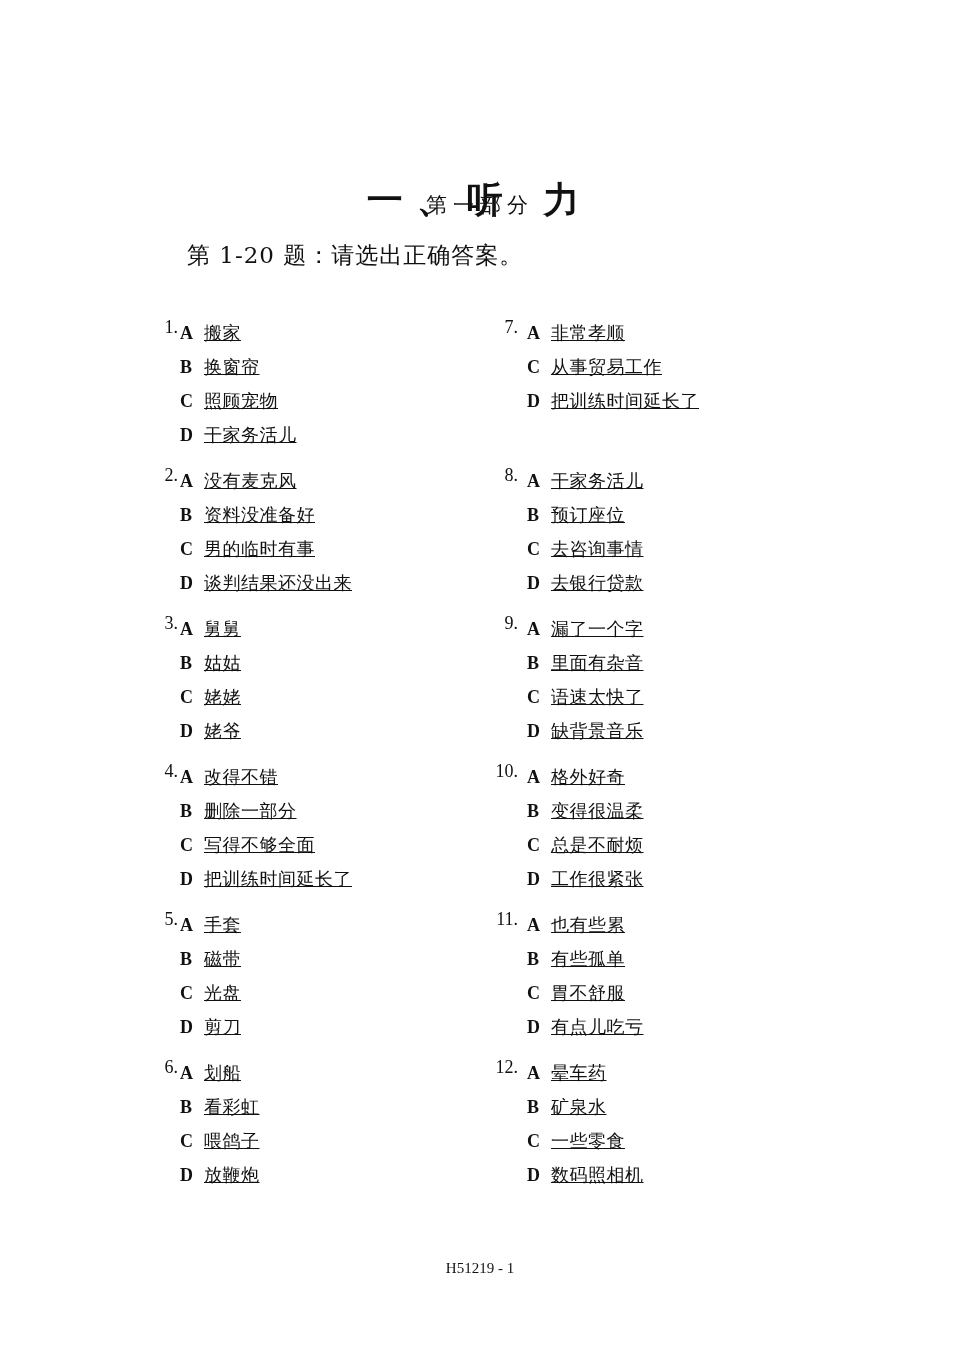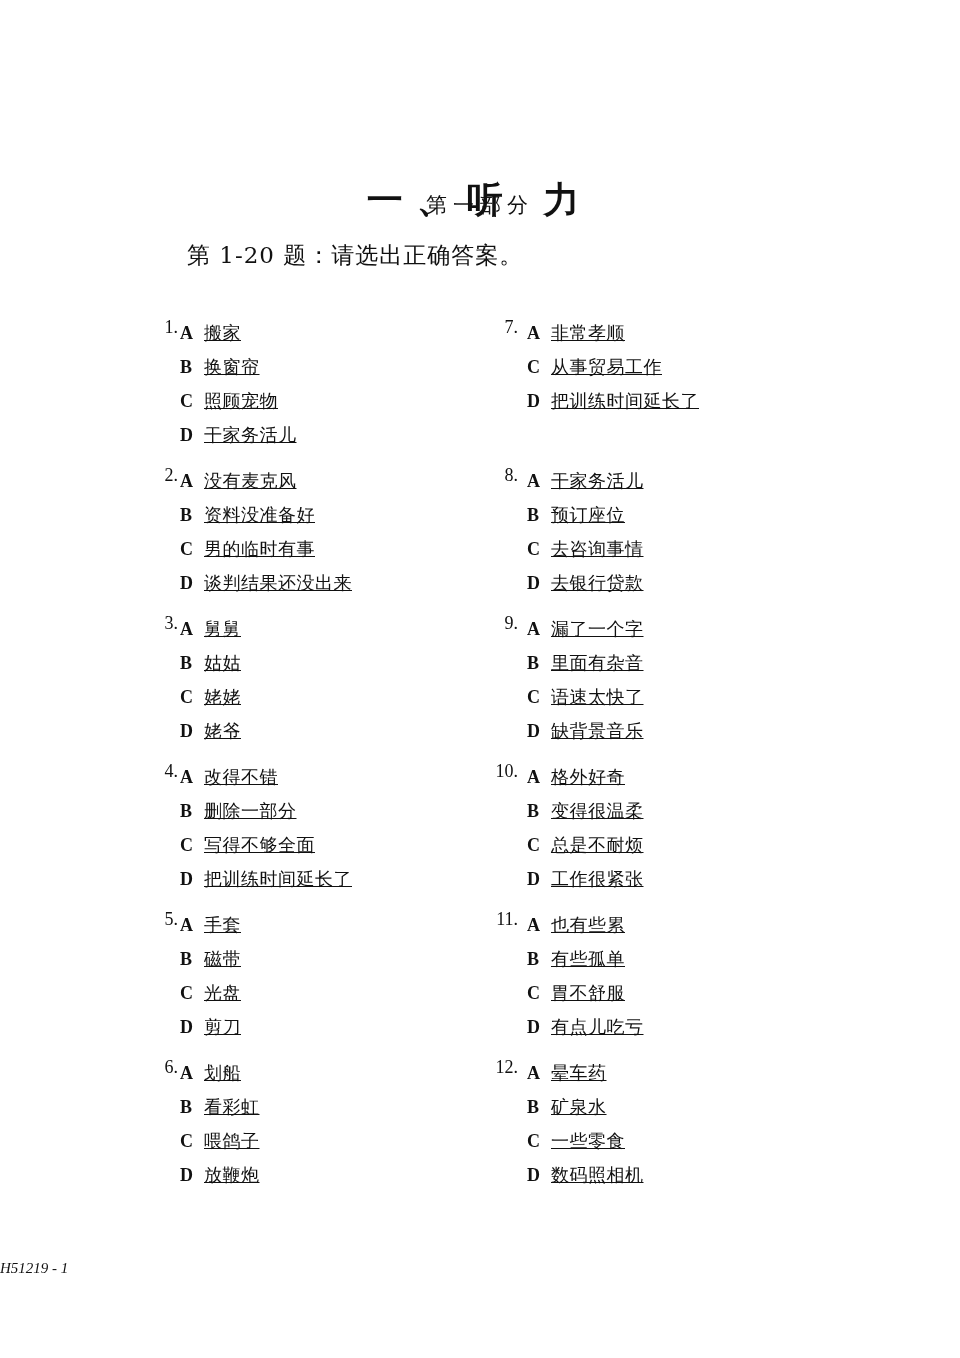--- a/index.html
+++ b/index.html
@@ -93,24 +93,24 @@
     .opt-text {
       font-family: "DejaVu Sans", sans-serif;
       font-size: 18px;
       letter-spacing: 0.5px;
     }
     .footer {
       position: absolute;
       left: 0;
       width: 960px;
       top: 1258px;
+      text-align: center;
       font-family: "Liberation Serif", serif;
       font-size: 15px;
       line-height: 20px;
-      font-style: italic;
     }
   </style>
 </head>
 <body>
 
 <div class="section-title">一、听 力</div>
 <div class="part-title">第一部分</div>
 <div class="instruction">第 1-20 题：请选出正确答案。</div>
 
 <div class="column col-left">

